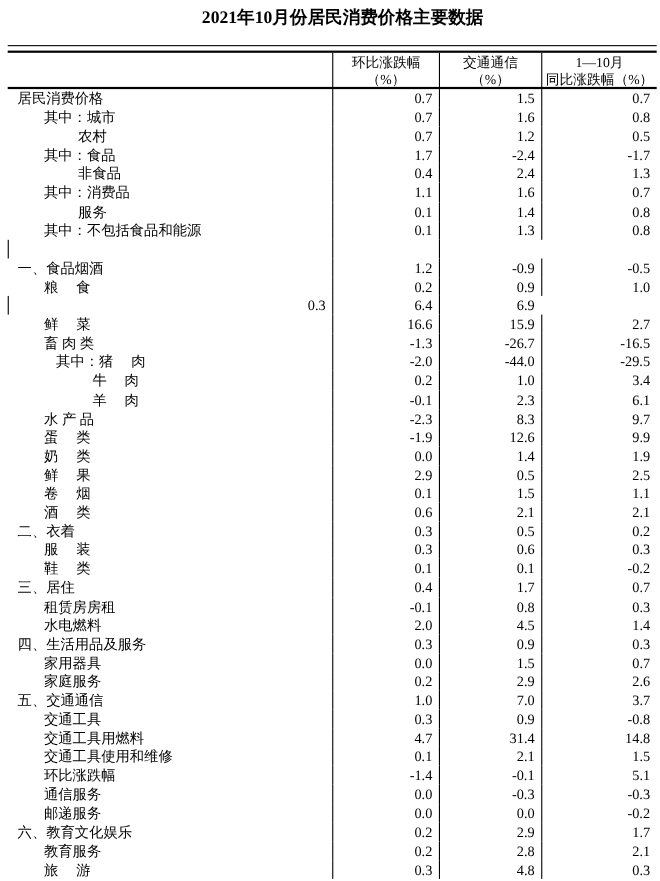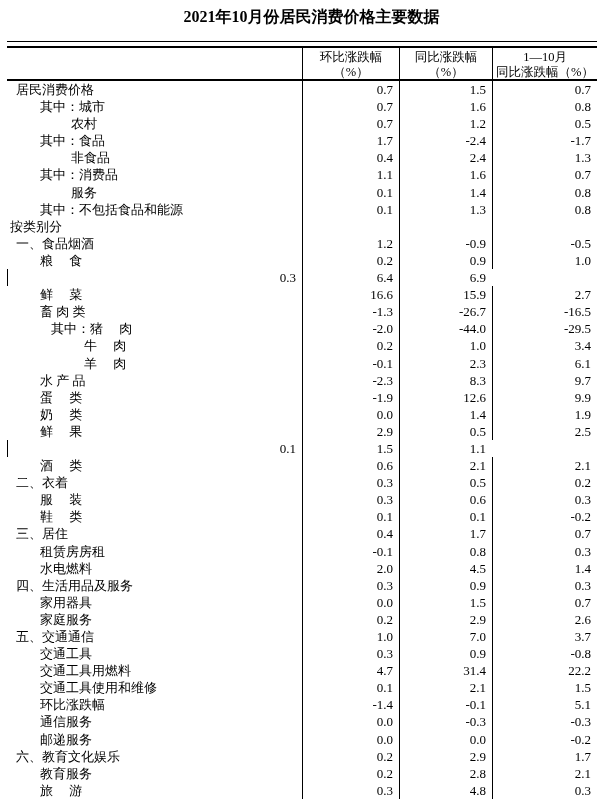--- a/index.html
+++ b/index.html
@@ -34,21 +34,21 @@
     <div class="rule-thin"></div>
     <div class="grid">
 
       <div class="hrow">
         <div class="hcell"></div>
         <div class="hcell c">
           <div>环比涨跌幅</div>
           <div>（%）</div>
         </div>
         <div class="hcell c">
-          <div>同比涨跌幅</div>
+          <div>交通通信</div>
           <div>（%）</div>
         </div>
         <div class="hcell c">
           <div>1—10月</div>
           <div>同比涨跌幅（%）</div>
         </div>
       </div>
 
       <div id="table-body">
   <div class="row">
@@ -101,21 +101,20 @@
   </div>
 
   <div class="row">
     <div class="cell label ind1">其中：不包括食品和能源</div>
     <div class="cell num">0.1</div>
     <div class="cell num">1.3</div>
     <div class="cell num">0.8</div>
   </div>
 
   <div class="row">
-    <div class="cell label ind5">按类别分</div>
     <div class="cell num"></div>
     <div class="cell num"></div>
     <div class="cell num"></div>
   </div>
 
   <div class="row">
     <div class="cell label ind0">一、食品烟酒</div>
     <div class="cell num">1.2</div>
     <div class="cell num">-0.9</div>
     <div class="cell num">-0.5</div>
@@ -191,20 +190,21 @@
   </div>
 
   <div class="row">
     <div class="cell label ind1">鲜　 果</div>
     <div class="cell num">2.9</div>
     <div class="cell num">0.5</div>
     <div class="cell num">2.5</div>
   </div>
 
   <div class="row">
+    <div class="cell label ind1">卷　 烟</div>
     <div class="cell num">0.1</div>
     <div class="cell num">1.5</div>
     <div class="cell num">1.1</div>
   </div>
 
   <div class="row">
     <div class="cell label ind1">酒　 类</div>
     <div class="cell num">0.6</div>
     <div class="cell num">2.1</div>
     <div class="cell num">2.1</div>
@@ -284,21 +284,21 @@
     <div class="cell label ind1">交通工具</div>
     <div class="cell num">0.3</div>
     <div class="cell num">0.9</div>
     <div class="cell num">-0.8</div>
   </div>
 
   <div class="row">
     <div class="cell label ind1">交通工具用燃料</div>
     <div class="cell num">4.7</div>
     <div class="cell num">31.4</div>
-    <div class="cell num">22.2</div>
+    <div class="cell num">14.8</div>
   </div>
 
   <div class="row">
     <div class="cell label ind1">交通工具使用和维修</div>
     <div class="cell num">0.1</div>
     <div class="cell num">2.1</div>
     <div class="cell num">1.5</div>
   </div>
 
   <div class="row">

